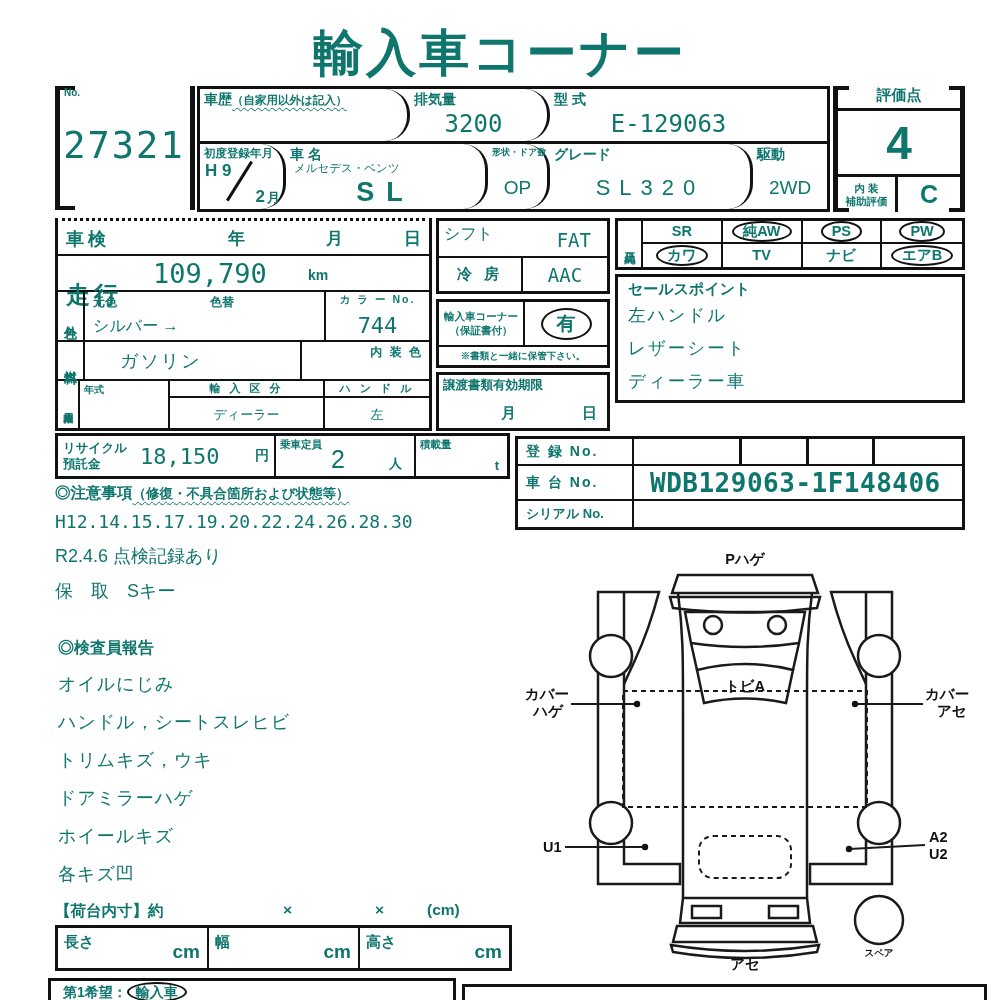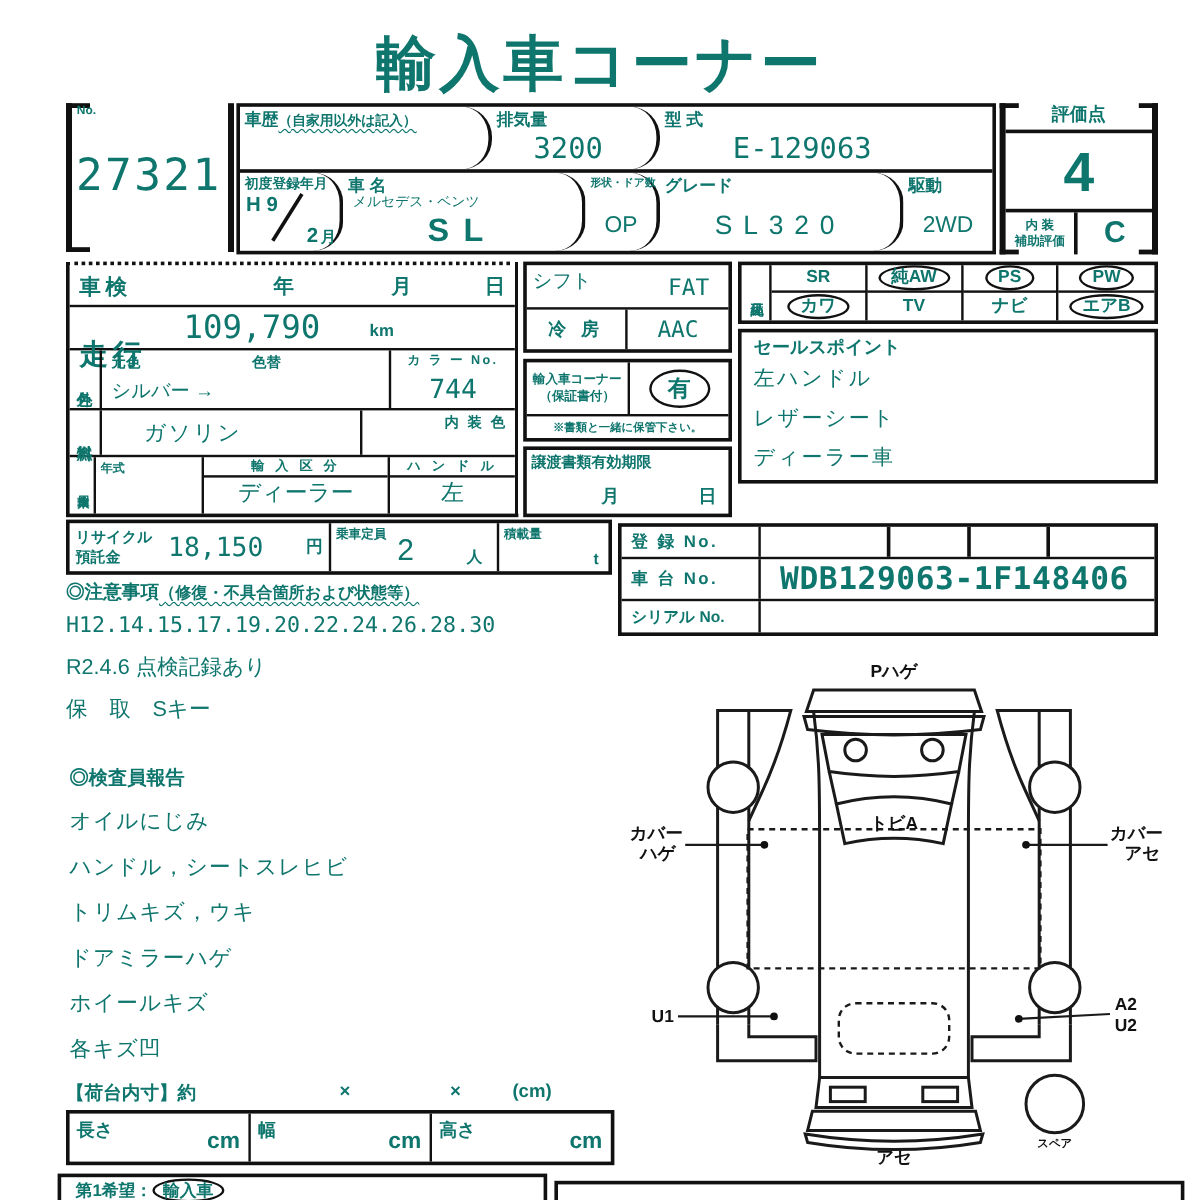--- a/index.html
+++ b/index.html
@@ -84,21 +84,21 @@
   #lr-color .cno .v{position:absolute;left:0;right:0;bottom:2px;text-align:center;font-size:22px;}
   #lr-fuel{height:39px;}
   #lr-fuel .fv{flex:1;position:relative;border-right:2.5px solid #111;box-sizing:border-box;}
   #lr-fuel .fv .v{position:absolute;left:35px;top:7px;font-size:18px;letter-spacing:2px;}
   #lr-fuel .ic{position:relative;width:127px;}
   #lr-fuel .ic .h{position:absolute;right:6px;top:2px;font-size:12px;font-weight:bold;letter-spacing:2px;}
   #lr-import{flex:1;border-bottom:none;}
   #lr-import .vlab{width:22px;font-size:10px;}
   .icell{position:relative;box-sizing:border-box;border-right:2.5px solid #111;}
   .icell .ihead{height:17px;border-bottom:2px solid #111;text-align:center;font-size:11px;font-weight:bold;letter-spacing:3px;box-sizing:border-box;}
-  .icell .ival{position:absolute;left:0;right:0;bottom:4px;text-align:center;font-size:19px;}
+  .icell .ival{position:absolute;left:0;right:0;bottom:4px;text-align:center;font-size:13px;}
   #ic-year{width:90px;} #ic-year .ylab{position:absolute;left:4px;top:2px;font-size:10px;font-weight:bold;}
   #ic-class{width:155px;} #ic-handle{flex:1;border-right:none;}
 
   
   #mid-shift{left:436px;top:218px;width:174px;height:76px;border:3px solid #111;box-sizing:border-box;}
   #ms-r1{position:relative;height:37px;border-bottom:2.5px solid #111;box-sizing:border-box;}
   #ms-r1 .lab{position:absolute;left:5px;top:3px;font-size:16px;font-weight:normal;}
   #ms-r1 .val{position:absolute;right:16px;top:8px;font-size:19px;}
   #ms-r2{position:relative;display:flex;height:33px;}
   #ms-r2 .lab{width:84px;border-right:2.5px solid #111;box-sizing:border-box;display:flex;align-items:center;justify-content:center;font-size:15px;font-weight:bold;letter-spacing:4px;}

